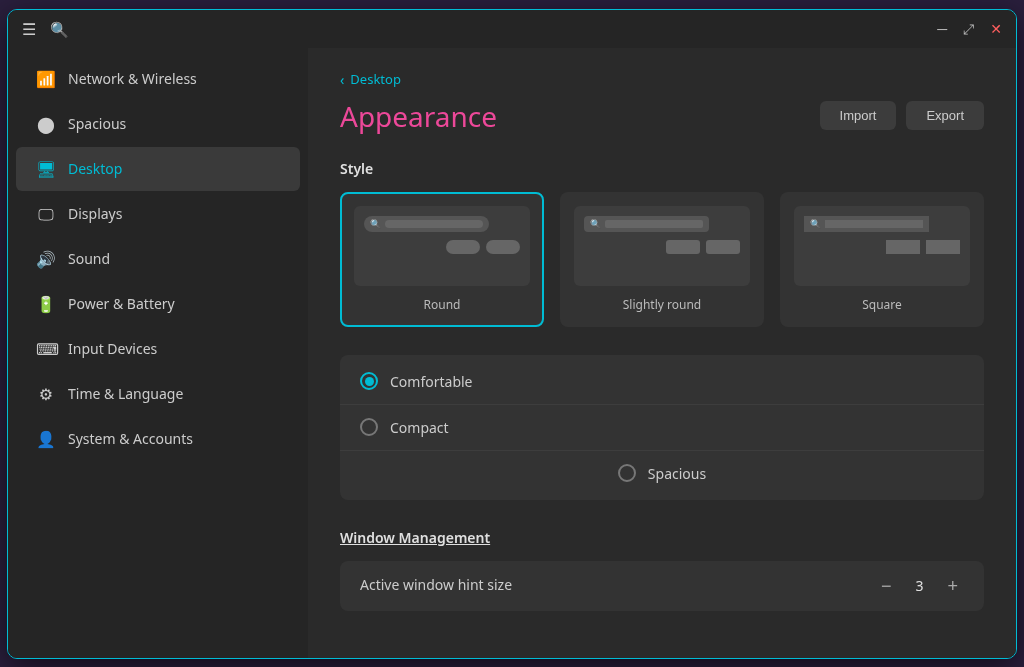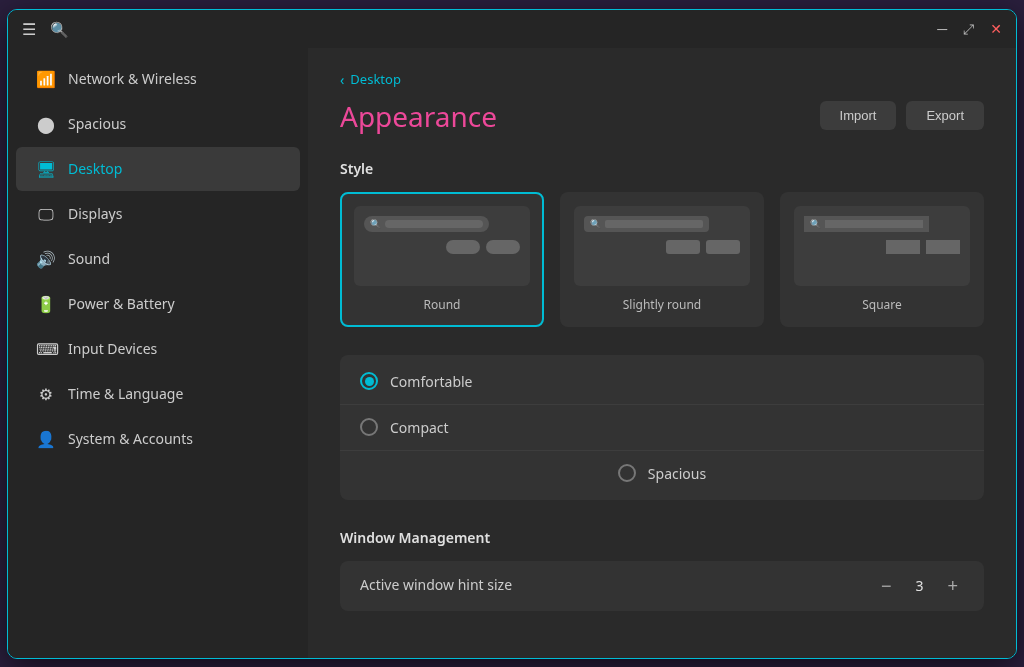--- a/index.html
+++ b/index.html
@@ -441,21 +441,21 @@
           <div class="density-option">
             <div class="radio-outer"></div>
             <span class="density-label">Compact</span>
           </div>
           <div class="density-option">
             <div class="radio-outer"></div>
             <span class="density-label">Spacious</span>
           </div>
         </div>
 
-        <div class="section-label" style="margin-top: 28px;">Window Management</div>
+        <div class="section-label" style="margin-top: 28px; text-decoration: underline;">Window Management</div>
         <div class="wm-box">
           <div class="wm-row">
             <span class="wm-label">Active window hint size</span>
             <div class="wm-stepper">
               <button class="stepper-btn">−</button>
               <span class="stepper-value">3</span>
               <button class="stepper-btn">+</button>
             </div>
           </div>
         </div>

